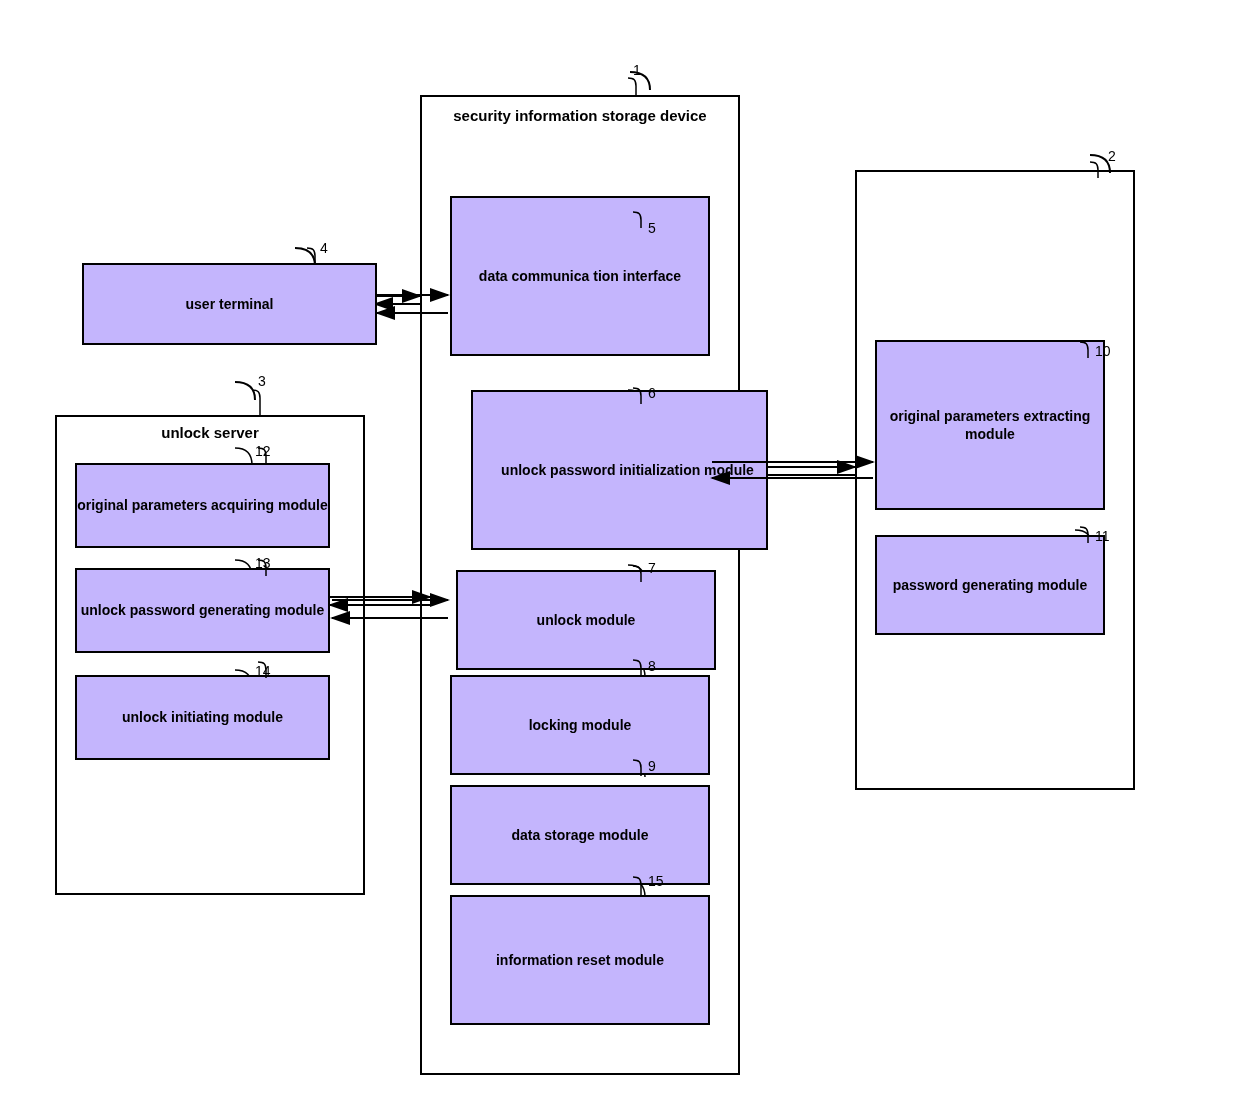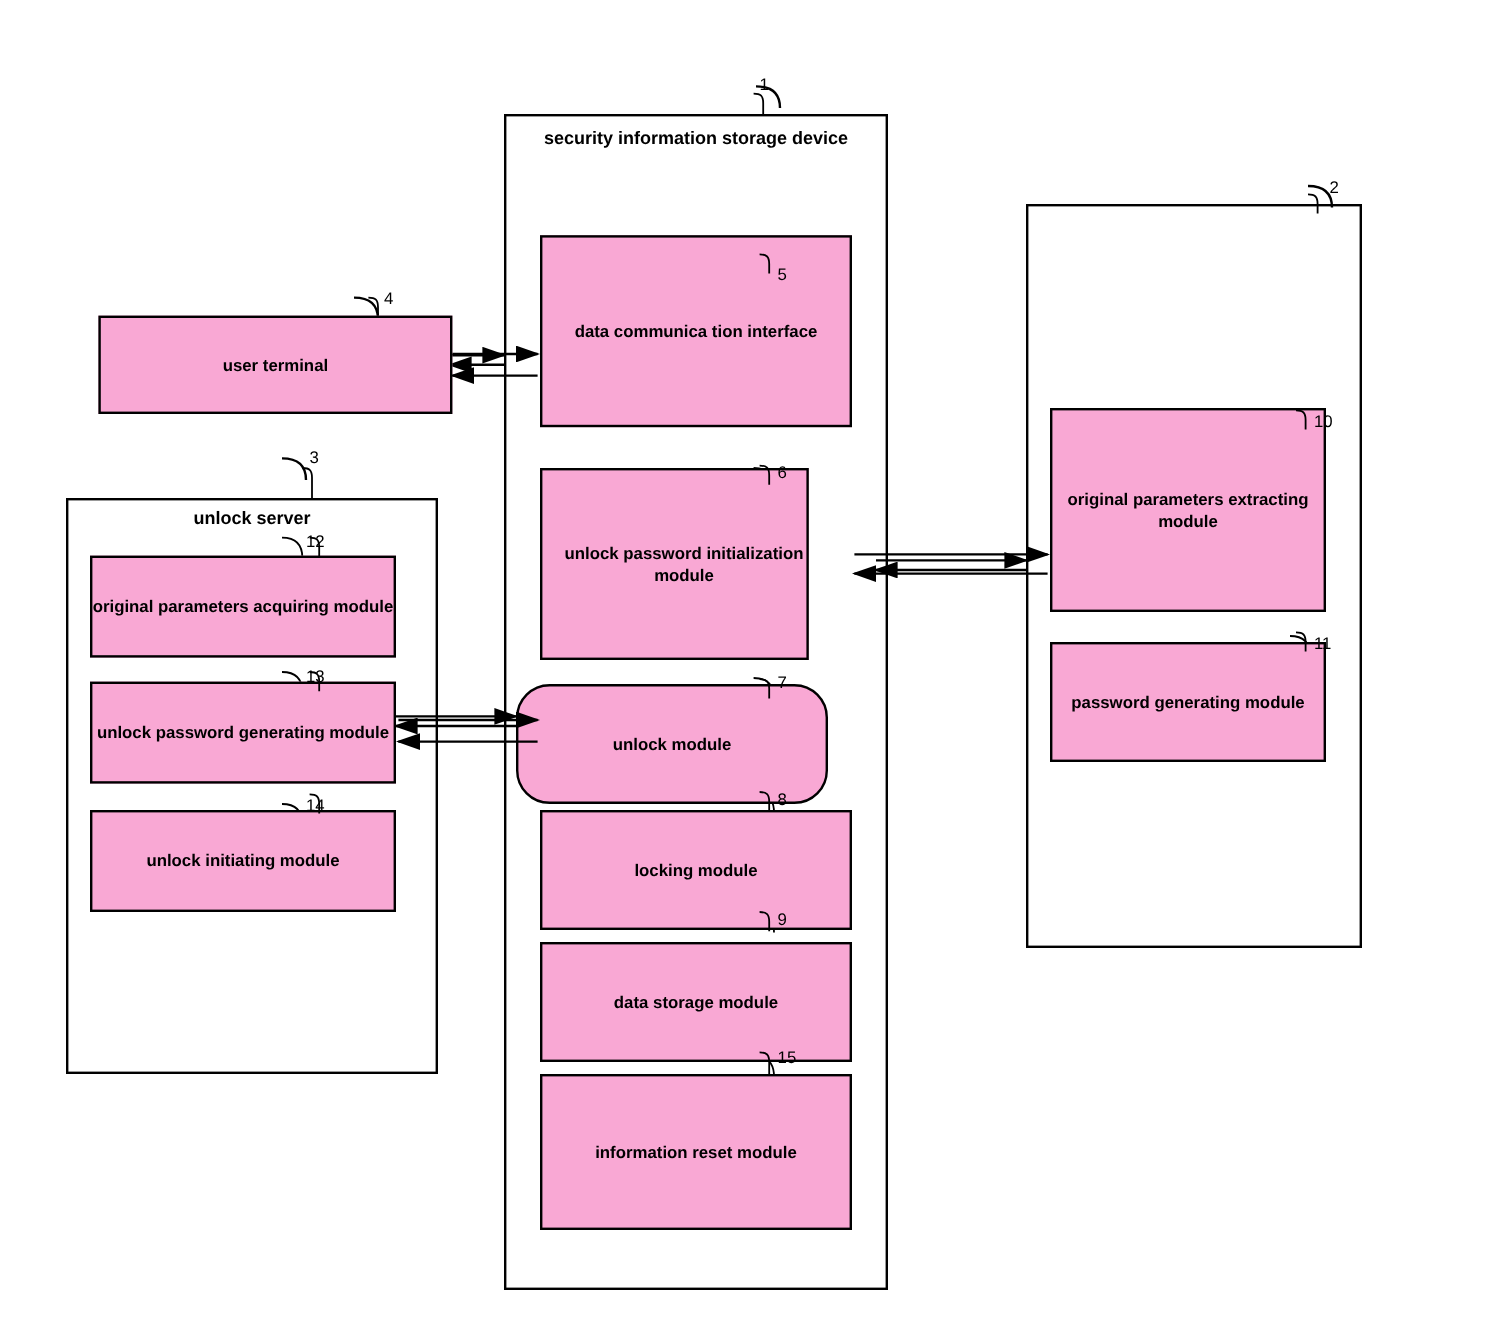--- a/index.html
+++ b/index.html
@@ -15,21 +15,21 @@
     .diagram-container {
       position: absolute;
       top: 0; left: 0;
       width: 1240px;
       height: 1120px;
     }
 
     .box {
       position: absolute;
       border: 2px solid #000;
-      background: #f9a8d4;
+      background: #c4b5fd;
       display: flex;
       align-items: center;
       justify-content: center;
       text-align: center;
       font-size: 14px;
       font-weight: bold;
       line-height: 1.3;
     }
 
     .outer-box {
@@ -146,28 +146,28 @@
     <span class="label-text">user terminal</span>
   </div>
 
   <div class="box" style="left:450px; top:196px; width:260px; height:160px;">
     <span class="label-text">data
 communica
 tion
 interface</span>
   </div>
 
-  <div class="box" style="left:450px; top:390px; width:224px; height:160px;padding-left:16px;">
+  <div class="box" style="left:471px; top:390px; width:297px; height:160px;padding-left:16px;">
     <span class="label-text">unlock
 password
 initialization
 module</span>
   </div>
 
-  <div class="box" style="left:430px; top:570px; width:260px; height:100px;border-radius:28px;">
+  <div class="box" style="left:456px; top:570px; width:260px; height:100px;">
     <span class="label-text">unlock
 module</span>
   </div>
 
   <div class="box" style="left:450px; top:785px; width:260px; height:100px;">
     <span class="label-text">data storage
 module</span>
   </div>
 
   <div class="box" style="left:450px; top:675px; width:260px; height:100px;">

